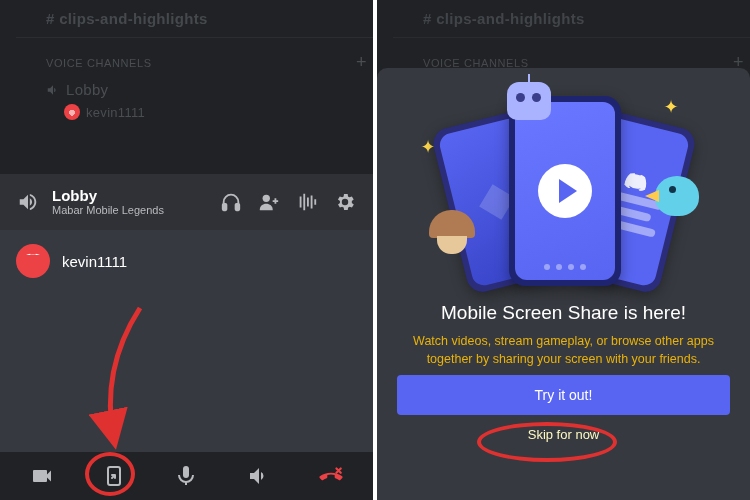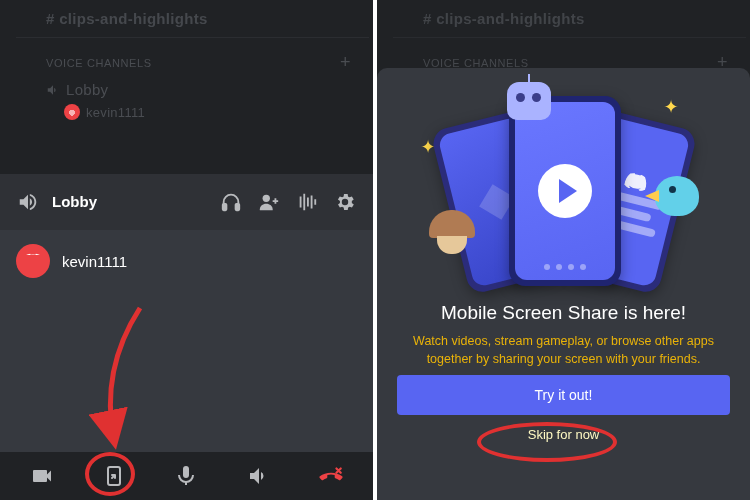--- a/index.html
+++ b/index.html
@@ -2,21 +2,21 @@
 <html><head>
 <meta charset="utf-8">
 <style>
   * { margin: 0; padding: 0; box-sizing: border-box; }
   html, body { width: 750px; height: 500px; overflow: hidden; font-family: -apple-system, "Segoe UI", Helvetica, Arial, sans-serif; background: #fff; }
   .stage { display: flex; width: 750px; height: 500px; }
   .pane { width: 373px; height: 500px; background: #202225; position: relative; overflow: hidden; color: #fff; }
   .divider { width: 4px; height: 500px; background: #fff; }
 
   
-  .bgchan { padding: 10px 20px 0 46px; color: #4a4d52; font-size: 15px; letter-spacing: .3px; }
+  .bgchan { padding: 10px 4px 0 46px; color: #4a4d52; font-size: 15px; letter-spacing: .3px; }
   .bgchan .hash { font-weight: 600; opacity: .9; }
   .bgchan .divline { border-top: 1px solid #2b2d31; margin: 10px -16px 8px -30px; }
   .bgchan .sect { display: flex; align-items: center; justify-content: space-between; font-size: 11px; letter-spacing: .6px; color: #4a4d52; padding: 6px 0 2px; }
   .bgchan .sect .plus { font-size: 18px; font-weight: 400; margin-right: 2px; }
   .bgchan .vc { display: flex; align-items: center; gap: 6px; color: #4a4d52; padding: 6px 0 0 0; font-size: 15px; }
   .bgchan .member { display: flex; align-items: center; gap: 6px; padding: 6px 0 4px 18px; color: #4a4d52; font-size: 13px; }
   .mini-av { width: 16px; height: 16px; border-radius: 50%; background: #ed4245; position: relative; }
   .mini-av::after { content: ""; position: absolute; inset: 0; background: radial-gradient(circle at 50% 55%, #fff 0 3px, transparent 3px); opacity: .6; border-radius:50%; }
 
   
@@ -102,20 +102,21 @@
     </div>
 
     <div class="voice-top">
       <span class="icon-btn">
         <svg width="22" height="22" viewBox="0 0 24 24" fill="currentColor">
             <path d="M3 9v6h4l5 5V4L7 9H3zm13.5 3a4.5 4.5 0 0 0-2.5-4v8a4.5 4.5 0 0 0 2.5-4zM14 3.2v2.1c3 .9 5 3.6 5 6.7s-2 5.8-5 6.7v2.1c4-.9 7-4.5 7-8.8s-3-7.9-7-8.8z"></path>
           </svg>
       </span>
       <div class="titles">
         <div class="t1">Lobby</div>
+        <div class="t2">Mabar Mobile Legends</div>
       </div>
       <span class="icon-btn">
         <svg width="22" height="22" viewBox="0 0 24 24" fill="none" stroke="currentColor" stroke-width="2">
             <path d="M4 14v-2a8 8 0 0 1 16 0v2"></path>
             <rect x="3" y="14" width="4" height="7" rx="1" fill="currentColor"></rect>
             <rect x="17" y="14" width="4" height="7" rx="1" fill="currentColor"></rect>
           </svg>
       </span>
       <span class="icon-btn">
         <svg width="22" height="22" viewBox="0 0 24 24" fill="currentColor">

